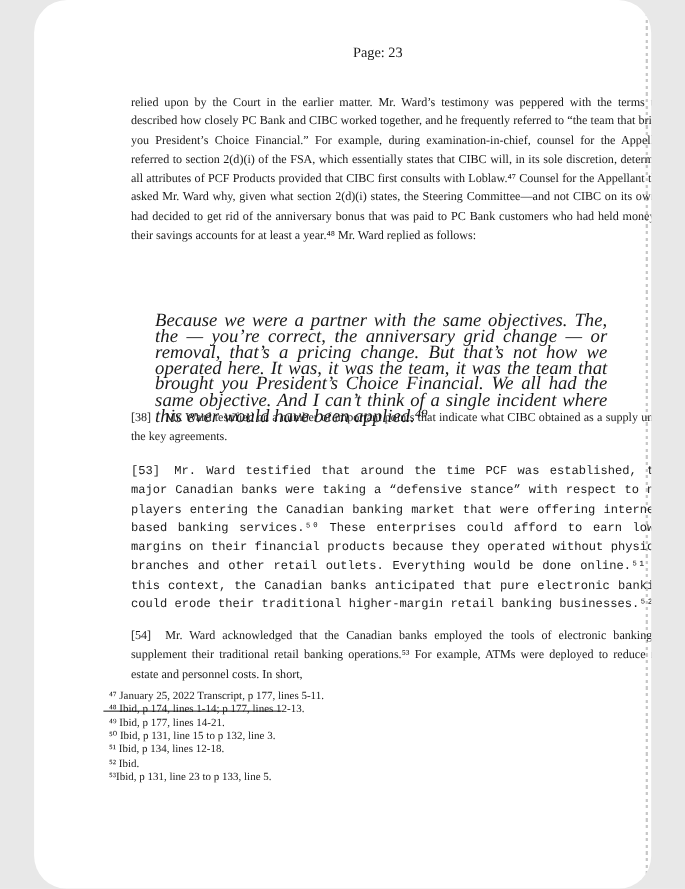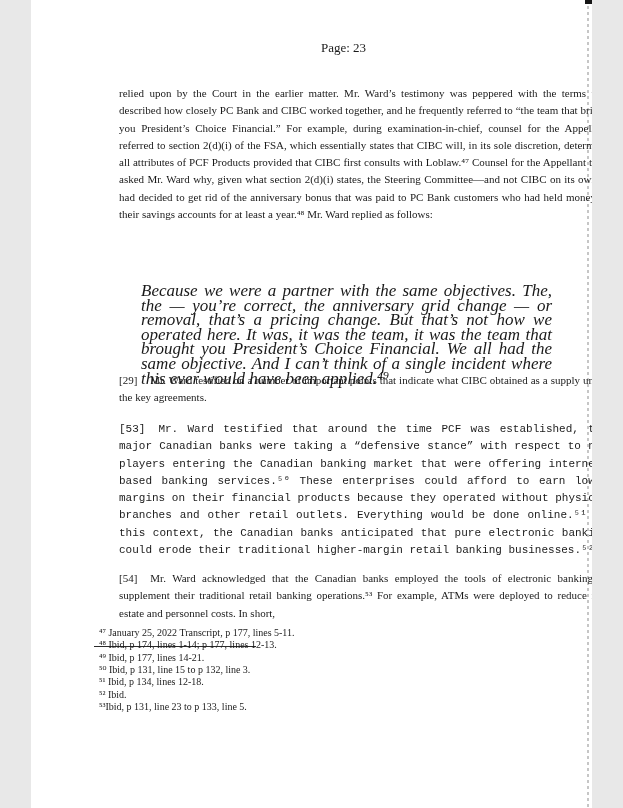--- a/index.html
+++ b/index.html
@@ -5,20 +5,21 @@
   html,body { margin:0; padding:0; background:#e8e8e8; }
   .page {
     position: relative;
     width: 561px;
     height: 808px;
     margin: 0 auto;
     background: #ffffff;
     overflow: hidden;
     font-family: "Liberation Serif", "DejaVu Serif", serif;
     color: #1a1a1a;
+    border-radius: 30px;
   }
   
   .edge-dots {
     position: absolute;
     top: 0; bottom: 0;
     right: 3px;
     width: 2px;
     background: repeating-linear-gradient(to bottom, #c6c6c6 0 3px, transparent 3px 6px);
   }
   .corner-mark {
@@ -80,21 +81,21 @@
   <div class="corner-mark"></div>
 
   <div class="content">
 
     <div class="page-num">Page: 23</div>
 
     <div class="body-par par-intro">relied upon by the Court in the earlier matter. Mr. Ward’s testimony was peppered with the terms that described how closely PC Bank and CIBC worked together, and he frequently referred to “the team that brings you President’s Choice Financial.” For example, during examination-in-chief, counsel for the Appellant referred to section 2(d)(i) of the FSA, which essentially states that CIBC will, in its sole discretion, determine all attributes of PCF Products provided that CIBC first consults with Loblaw.⁴⁷ Counsel for the Appellant then asked Mr. Ward why, given what section 2(d)(i) states, the Steering Committee—and not CIBC on its own—had decided to get rid of the anniversary bonus that was paid to PC Bank customers who had held money in their savings accounts for at least a year.⁴⁸ Mr. Ward replied as follows:</div>
 
     <div class="quote">Because we were a partner with the same objectives. The, the — you’re correct, the anniversary grid change — or removal, that’s a pricing change. But that’s not how we operated here. It was, it was the team, it was the team that brought you President’s Choice Financial. We all had the same objective. And I can’t think of a single incident where this ever would have been applied.⁴⁹</div>
 
-    <div class="body-par par-52"><span class="pnum">[29]</span><span>Mr. Ward testified on a number of important points that indicate what CIBC obtained as a supply under the key agreements.</span></div>
+    <div class="body-par par-52"><span class="pnum">[38]</span><span>Mr. Ward testified on a number of important points that indicate what CIBC obtained as a supply under the key agreements.</span></div>
 
     <div class="body-par par-53"><span class="pnum">[53]</span><span>Mr. Ward testified that around the time PCF was established, the major Canadian banks were taking a “defensive stance” with respect to new players entering the Canadian banking market that were offering internet-based banking services.⁵⁰ These enterprises could afford to earn lower margins on their financial products because they operated without physical branches and other retail outlets. Everything would be done online.⁵¹ In this context, the Canadian banks anticipated that pure electronic banking could erode their traditional higher-margin retail banking businesses.⁵²</span></div>
 
     <div class="body-par par-54"><span class="pnum">[54]</span><span>Mr. Ward acknowledged that the Canadian banks employed the tools of electronic banking to supplement their traditional retail banking operations.⁵³ For example, ATMs were deployed to reduce real estate and personnel costs. In short,</span></div>
 
     <div class="fn-sep"></div>
 
     <div class="footnotes">
       <div>⁴⁷ January 25, 2022 Transcript, p 177, lines 5-11.</div>
       <div>⁴⁸ Ibid, p 174, lines 1-14; p 177, lines 12-13.</div>

